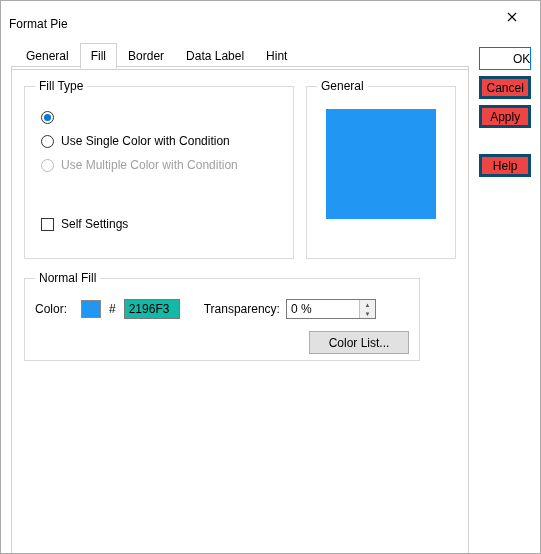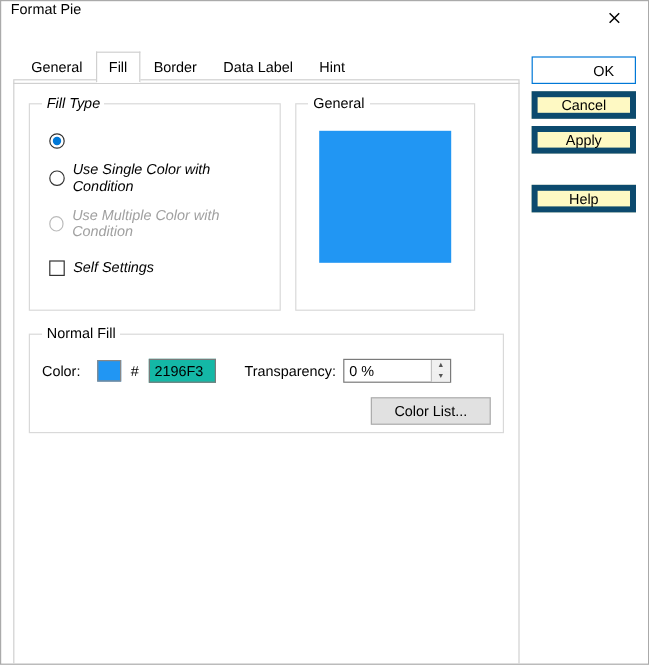--- a/index.html
+++ b/index.html
@@ -1,44 +1,44 @@
 <!DOCTYPE html>
 <html><head>
 <meta charset="utf-8">
 <style>
 * { box-sizing: border-box; font-family: "Segoe UI", Tahoma, sans-serif; font-size: 12px; }
 body { margin: 0; background: #fff; width: 541px; height: 554px; border: 1px solid #aaa; position: relative; }
-.titlebar { height: 30px; display: flex; align-items: flex-start; padding: 0 8px; }
+.titlebar { height: 30px; display: flex; align-items: flex-end; padding: 0 8px; }
 .titlebar .title { flex: 1; font-size: 12px; color: #000; }
 .close-btn { width: 40px; height: 28px; display: flex; align-items: center; justify-content: center; color: #000; }
 .close-btn svg { width: 10px; height: 10px; }
 .content { display: flex; padding: 8px 10px; gap: 10px; }
 .left { flex: 1; }
 .right { width: 90px; display: flex; flex-direction: column; gap: 6px; padding-top: 8px; }
-.btn { height: 23px; border: 5px solid #0c4a6e; background: #fef9c3; display: flex; align-items: center; justify-content: center; cursor: default; }
+.btn { height: 23px; border: 3px solid #0c4a6e; background: #ef4444; display: flex; align-items: center; justify-content: center; cursor: default; }
 .btn.primary { border: 1px solid #0078d7; background: #fff; padding-left: 33px; }
 .tabs { display: flex; border-bottom: 1px solid #d0d0d0; position: relative; top: 4px; padding-left:4px;}
 .tab { padding: 5px 10px; border: 1px solid transparent; border-bottom: none; cursor: default; color: #000; }
 .tab.active { border: 1px solid #d0d0d0; border-bottom: 1px solid #fff; background: #fff; position: relative; z-index: 2; }
 .tabbody { border: 1px solid #d0d0d0; border-top: 1px solid #d0d0d0; padding: 12px; height: 490px; }
 .row1 { display: flex; gap: 12px; }
 fieldset { border: 1px solid #d9d9d9; padding: 10px 10px 12px 10px; margin: 0; }
 legend { padding: 0 4px; color: #000; font-size: 12px; }
-.filltype { width: 210px; height: 180px; font-style: italic; }
+.filltype { width: 270px; height: 180px; }
 .sample { width: 150px; height: 180px; display: flex; align-items: flex-start; justify-content: center; }
 .swatch-large { width: 110px; height: 110px; background: #2196f3; margin-top: 6px; }
 .radio-row { display: flex; align-items: center; gap: 7px; margin: 10px 0 0 6px; font-size: 12px; }
 .radio-row.first { margin-top: 8px; }
 .radio { width: 13px; height: 13px; border: 1px solid #333; border-radius: 50%; display: inline-flex; align-items: center; justify-content: center; background:#fff;}
 .radio.disabled { border-color: #bbb; }
 .radio .dot { width: 7px; height: 7px; border-radius: 50%; background: #0078d7; display: none; }
 .radio.checked .dot { display: block; }
 .radio-label { color: #000; }
 .radio-label.disabled { color: #a0a0a0; }
-.check-row { display: flex; align-items: center; gap: 7px; margin: 16px 0 0 6px; }
+.check-row { display: flex; align-items: center; gap: 7px; margin: 45px 0 0 6px; }
 .check { width: 13px; height: 13px; border: 1px solid #333; background:#fff;}
 .normalfill { margin-top: 12px; width: 396px; height: 90px; }
 .nf-row { display: flex; align-items: center; gap: 6px; margin-top: 4px; }
 .nf-label { width: 40px; }
 .swatch-small { width: 20px; height: 18px; background: #2196f3; border: 1px solid #888; }
 .hash { margin: 0 2px; }
 .text-input { width: 56px; height: 20px; border: 1px solid #7a7a7a; padding: 0 4px; background:#14b8a6; display:flex; align-items:center;}
 .transp-label { margin-left: 18px; }
 .spinner { display: flex; align-items: stretch; height: 20px; border: 1px solid #7a7a7a; width: 90px; }
 .spinner .val { flex: 1; padding: 0 4px; display:flex; align-items:center;}

